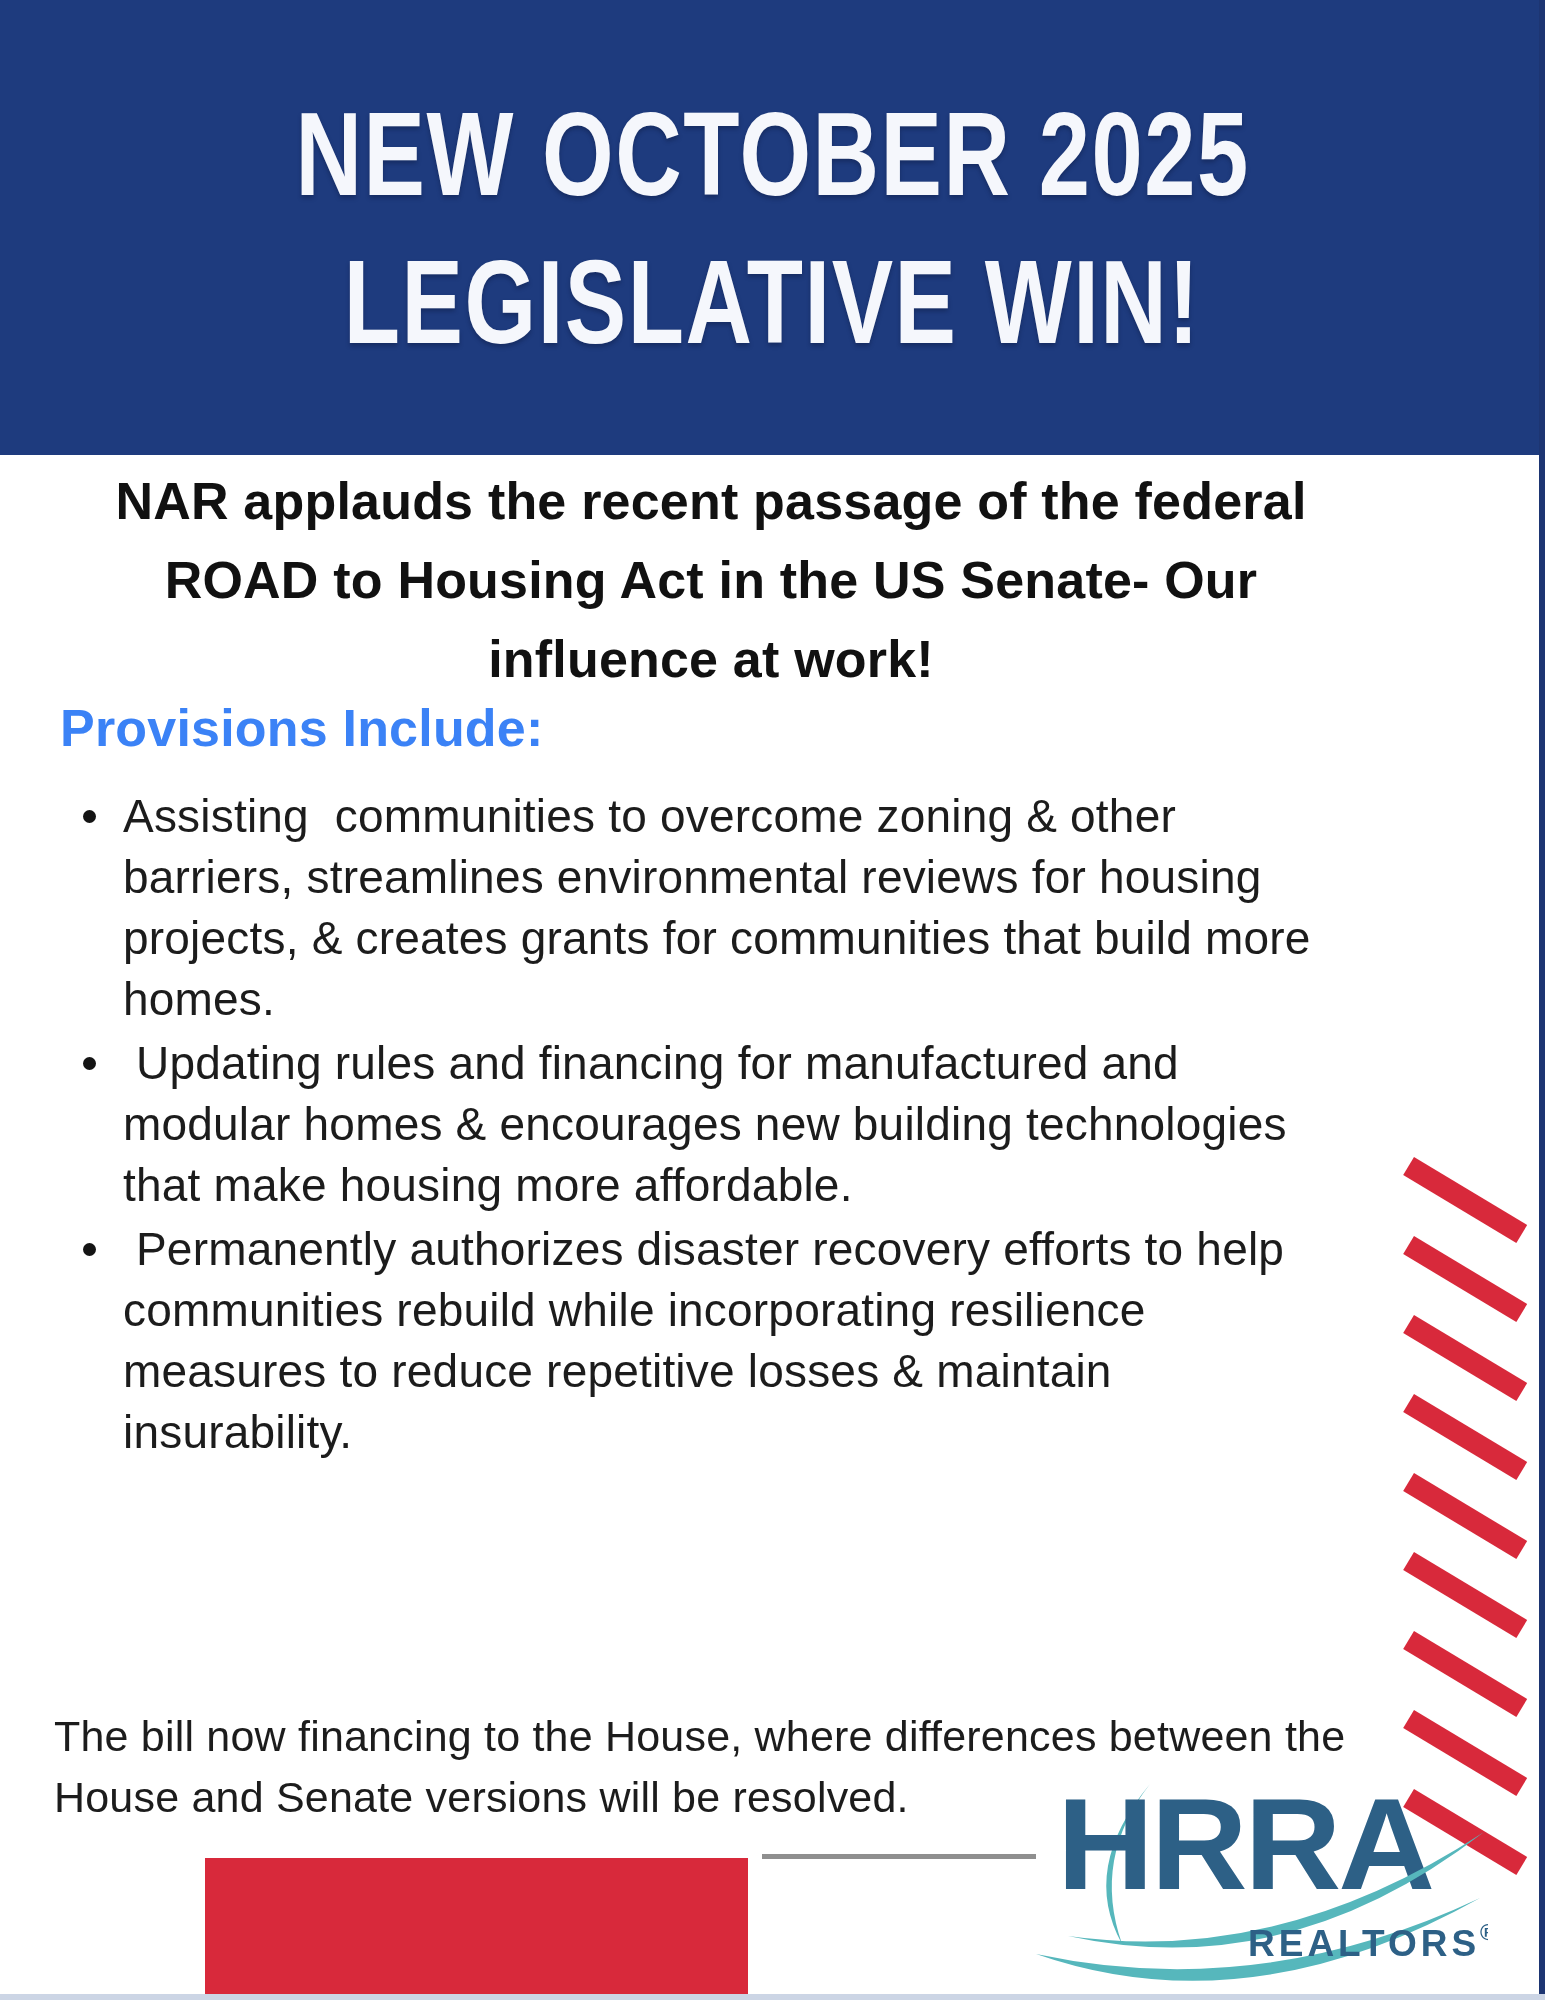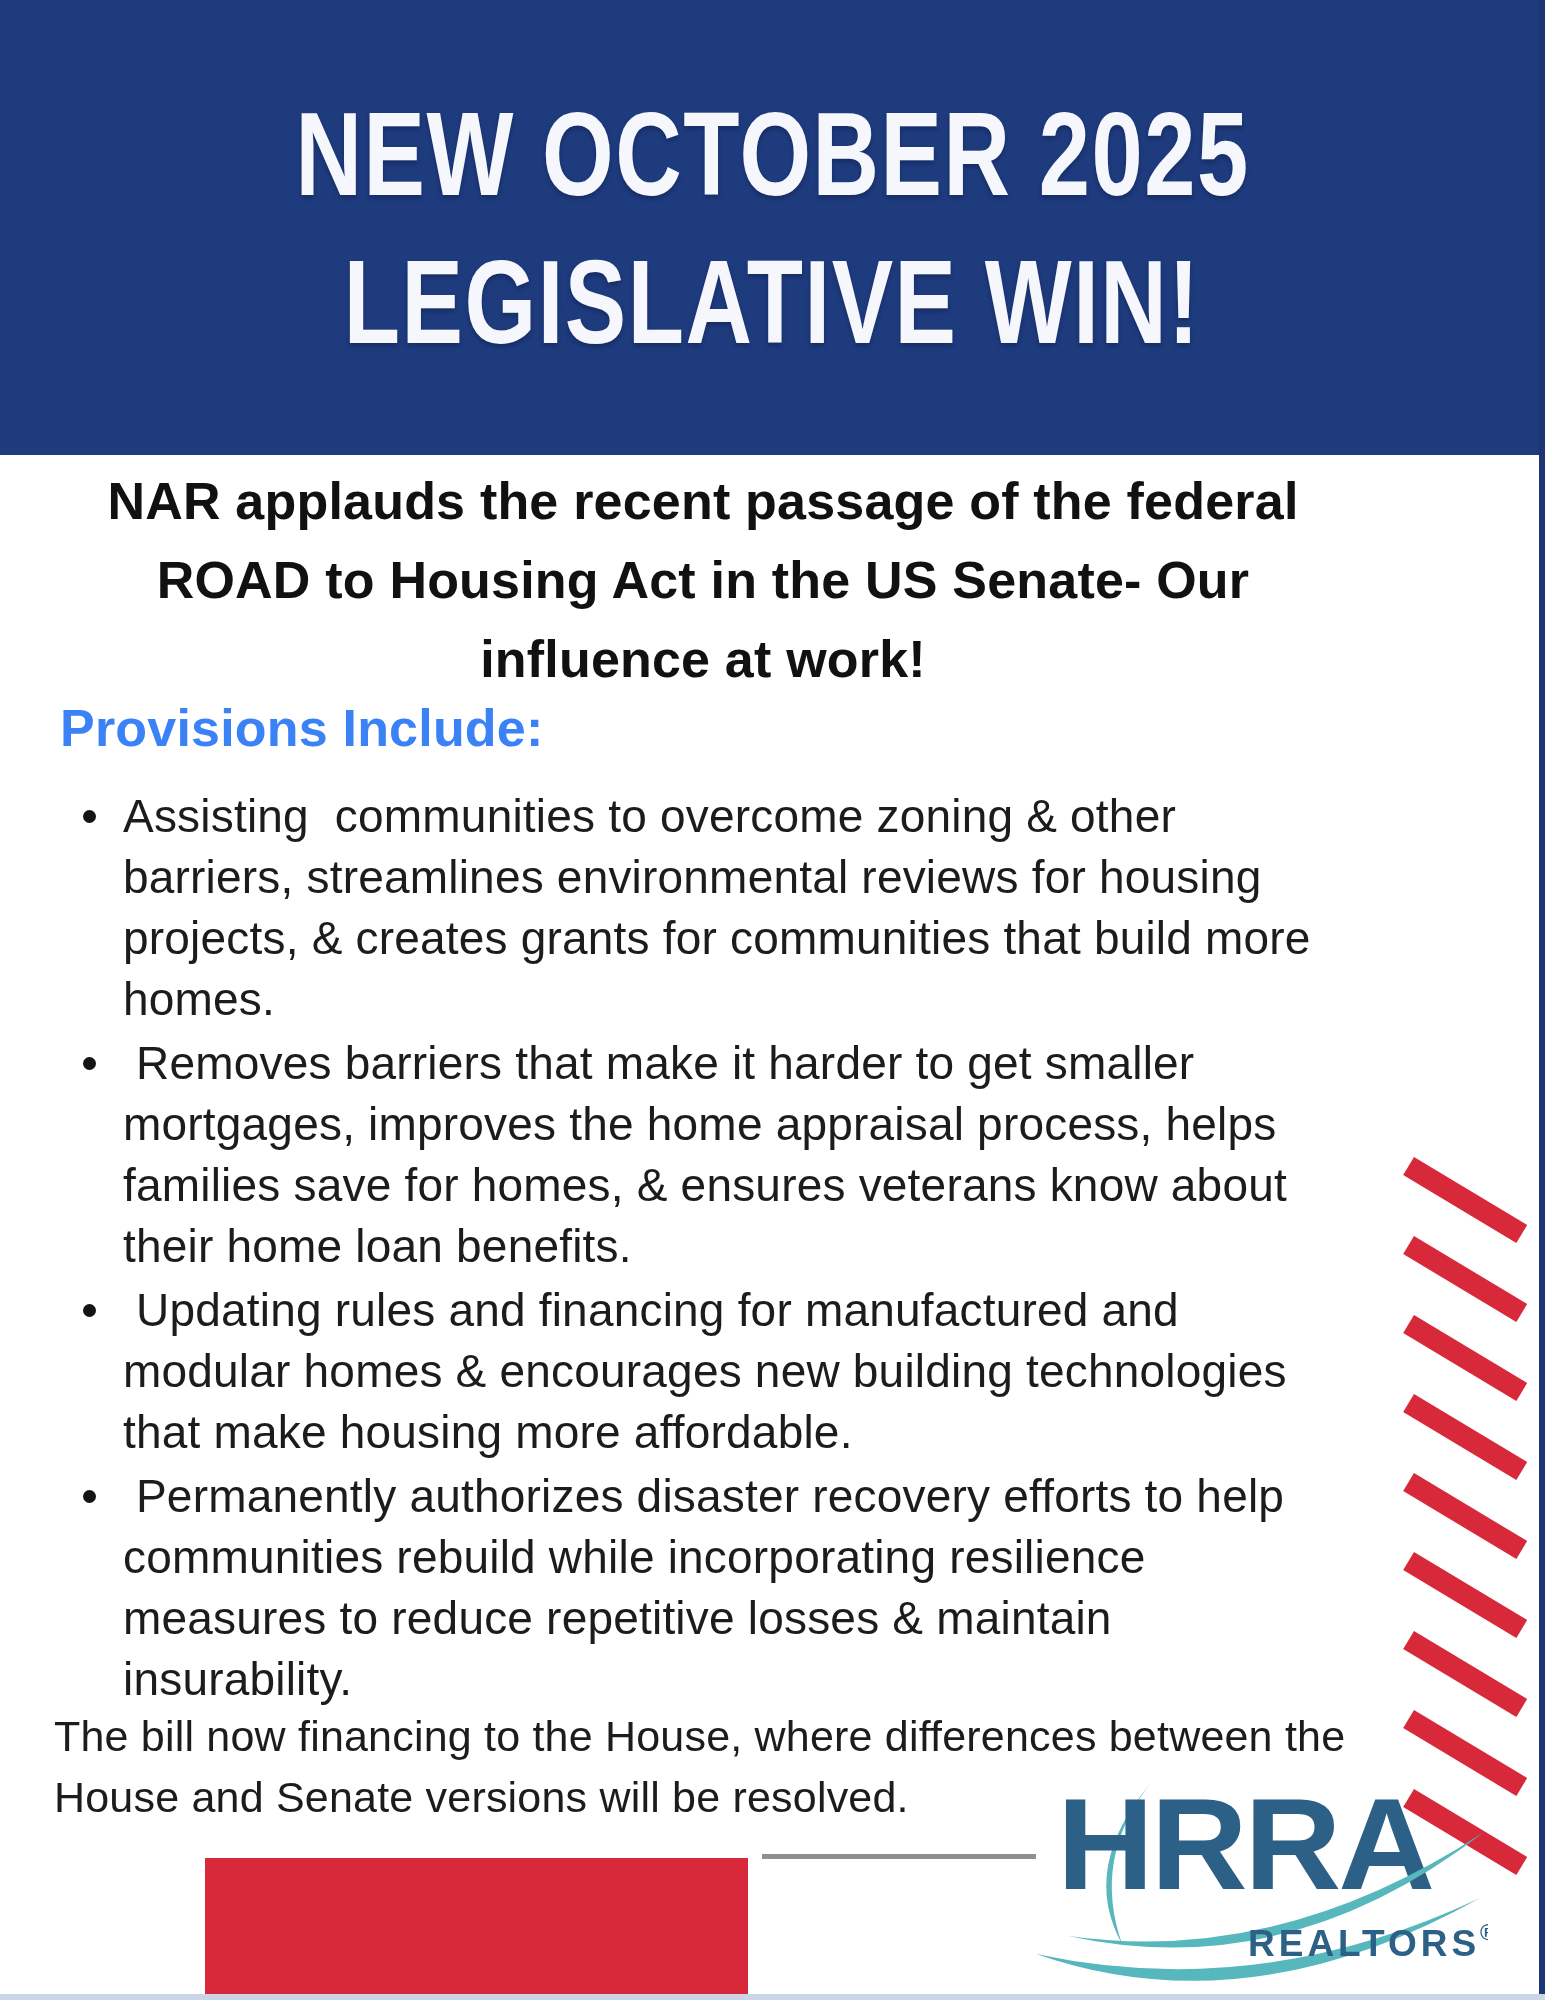--- a/index.html
+++ b/index.html
@@ -16,21 +16,21 @@
   .banner-line{
     color:#f5f7fc;font-weight:700;font-size:118px;line-height:1;
     letter-spacing:2px;white-space:nowrap;
     transform:scaleX(0.78);transform-origin:center;
     text-shadow:0 3px 5px rgba(8,18,48,0.35);
   }
   
   .intro-heading{
     position:absolute;top:462px;left:0;width:1406px;
     text-align:center;color:#111;font-weight:700;font-size:52px;
-    line-height:79px;white-space:pre-line;letter-spacing:.2px;
+    line-height:79px;white-space:pre-line;letter-spacing:.2px;padding-left:8px;
   }
   .provisions{
     position:absolute;top:698px;left:60px;
     color:#3b82f6;font-weight:700;font-size:52px;line-height:60px;
     letter-spacing:.2px;
   }
   
   .bullet-list{position:absolute;top:786px;left:83px;width:1395px;}
   .bullet-item{display:flex;align-items:flex-start;margin-bottom:3px;}
   .bullet-dot{
@@ -88,27 +88,20 @@
 <div class="bullet-list">
   <div class="bullet-item">
     <span class="bullet-dot"></span>
     <span class="bullet-text">Assisting  communities to overcome zoning &amp; other
 barriers, streamlines environmental reviews for housing
 projects, &amp; creates grants for communities that build more
 homes.</span>
   </div>
   <div class="bullet-item">
     <span class="bullet-dot"></span>
-    <span class="bullet-text"> Removes barriers that make it harder to get smaller
-mortgages, improves the home appraisal process, helps
-families save for homes, &amp; ensures veterans know about
-their home loan benefits.</span>
-  </div>
-  <div class="bullet-item">
-    <span class="bullet-dot"></span>
     <span class="bullet-text"> Updating rules and financing for manufactured and
 modular homes &amp; encourages new building technologies
 that make housing more affordable.</span>
   </div>
   <div class="bullet-item">
     <span class="bullet-dot"></span>
     <span class="bullet-text"> Permanently authorizes disaster recovery efforts to help
 communities rebuild while incorporating resilience
 measures to reduce repetitive losses &amp; maintain
 insurability.</span>

